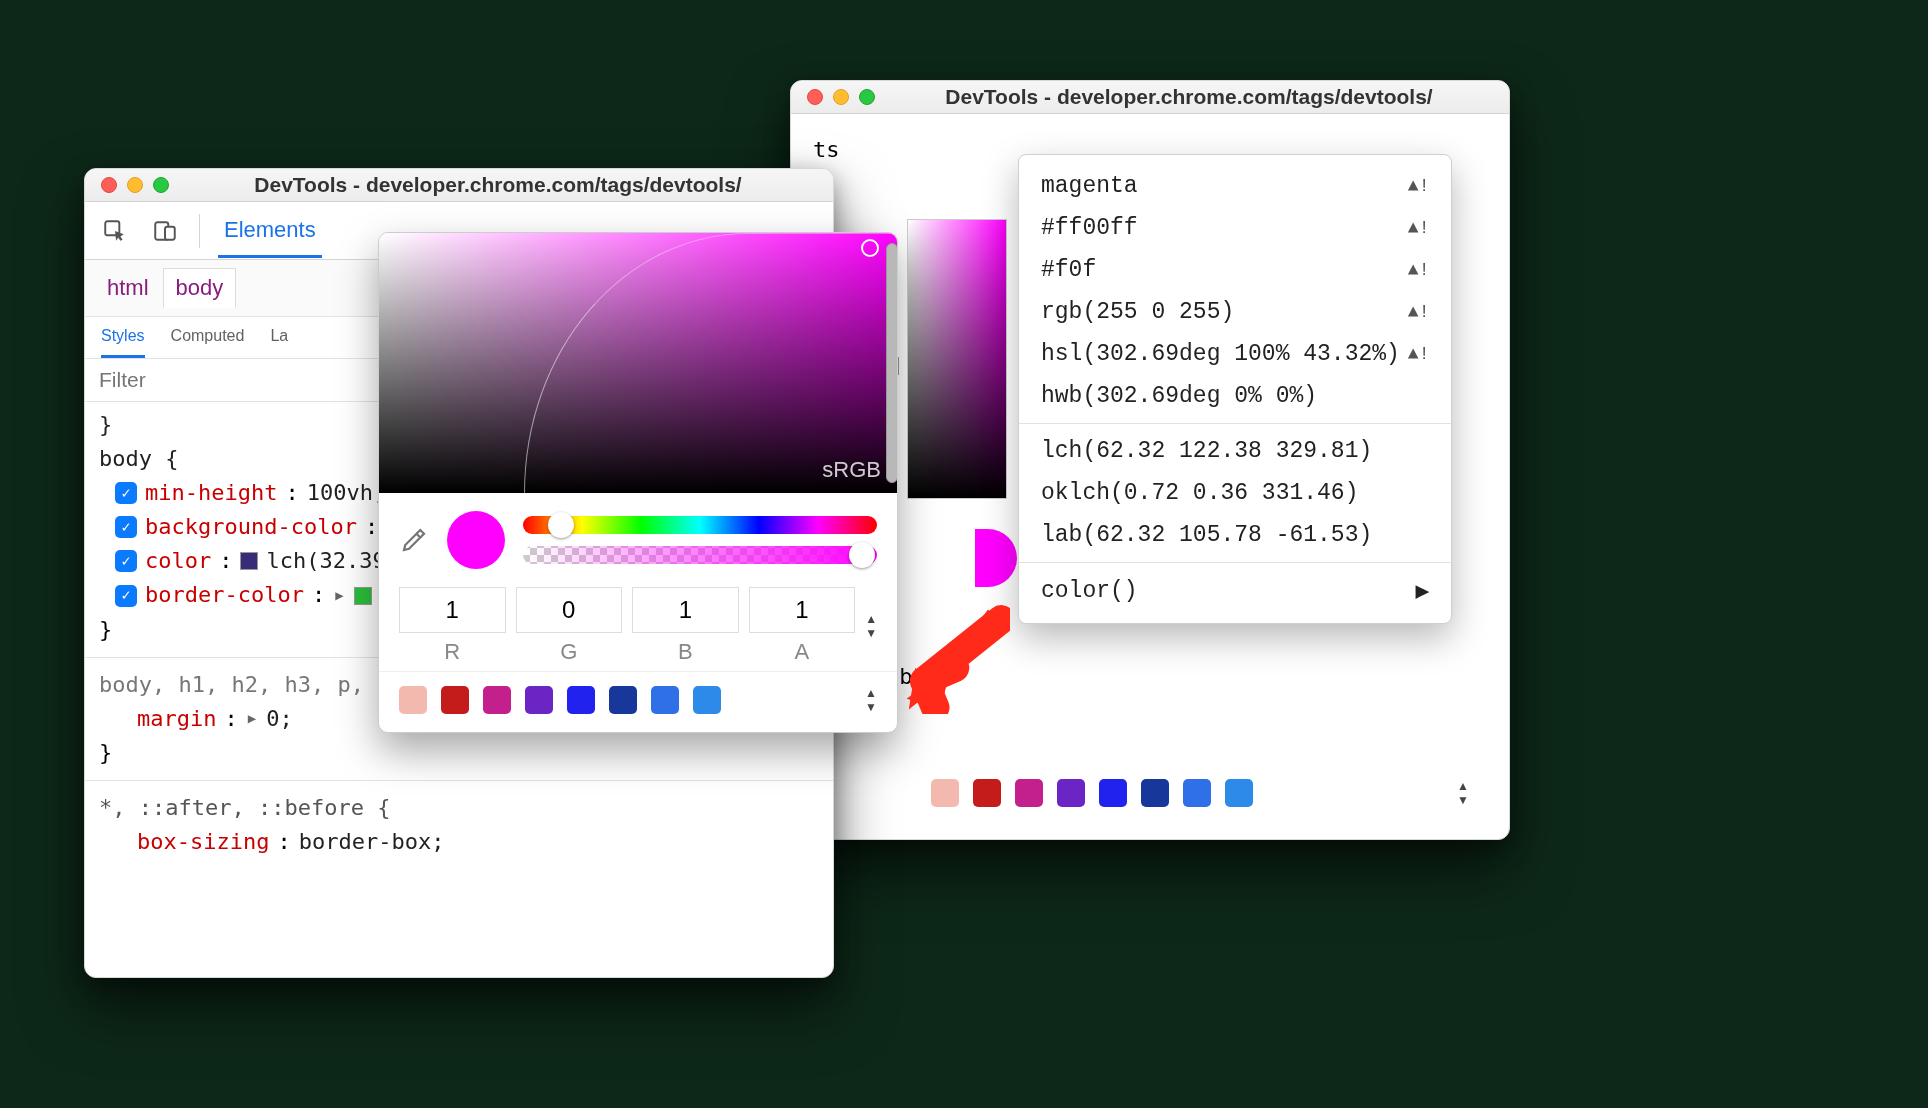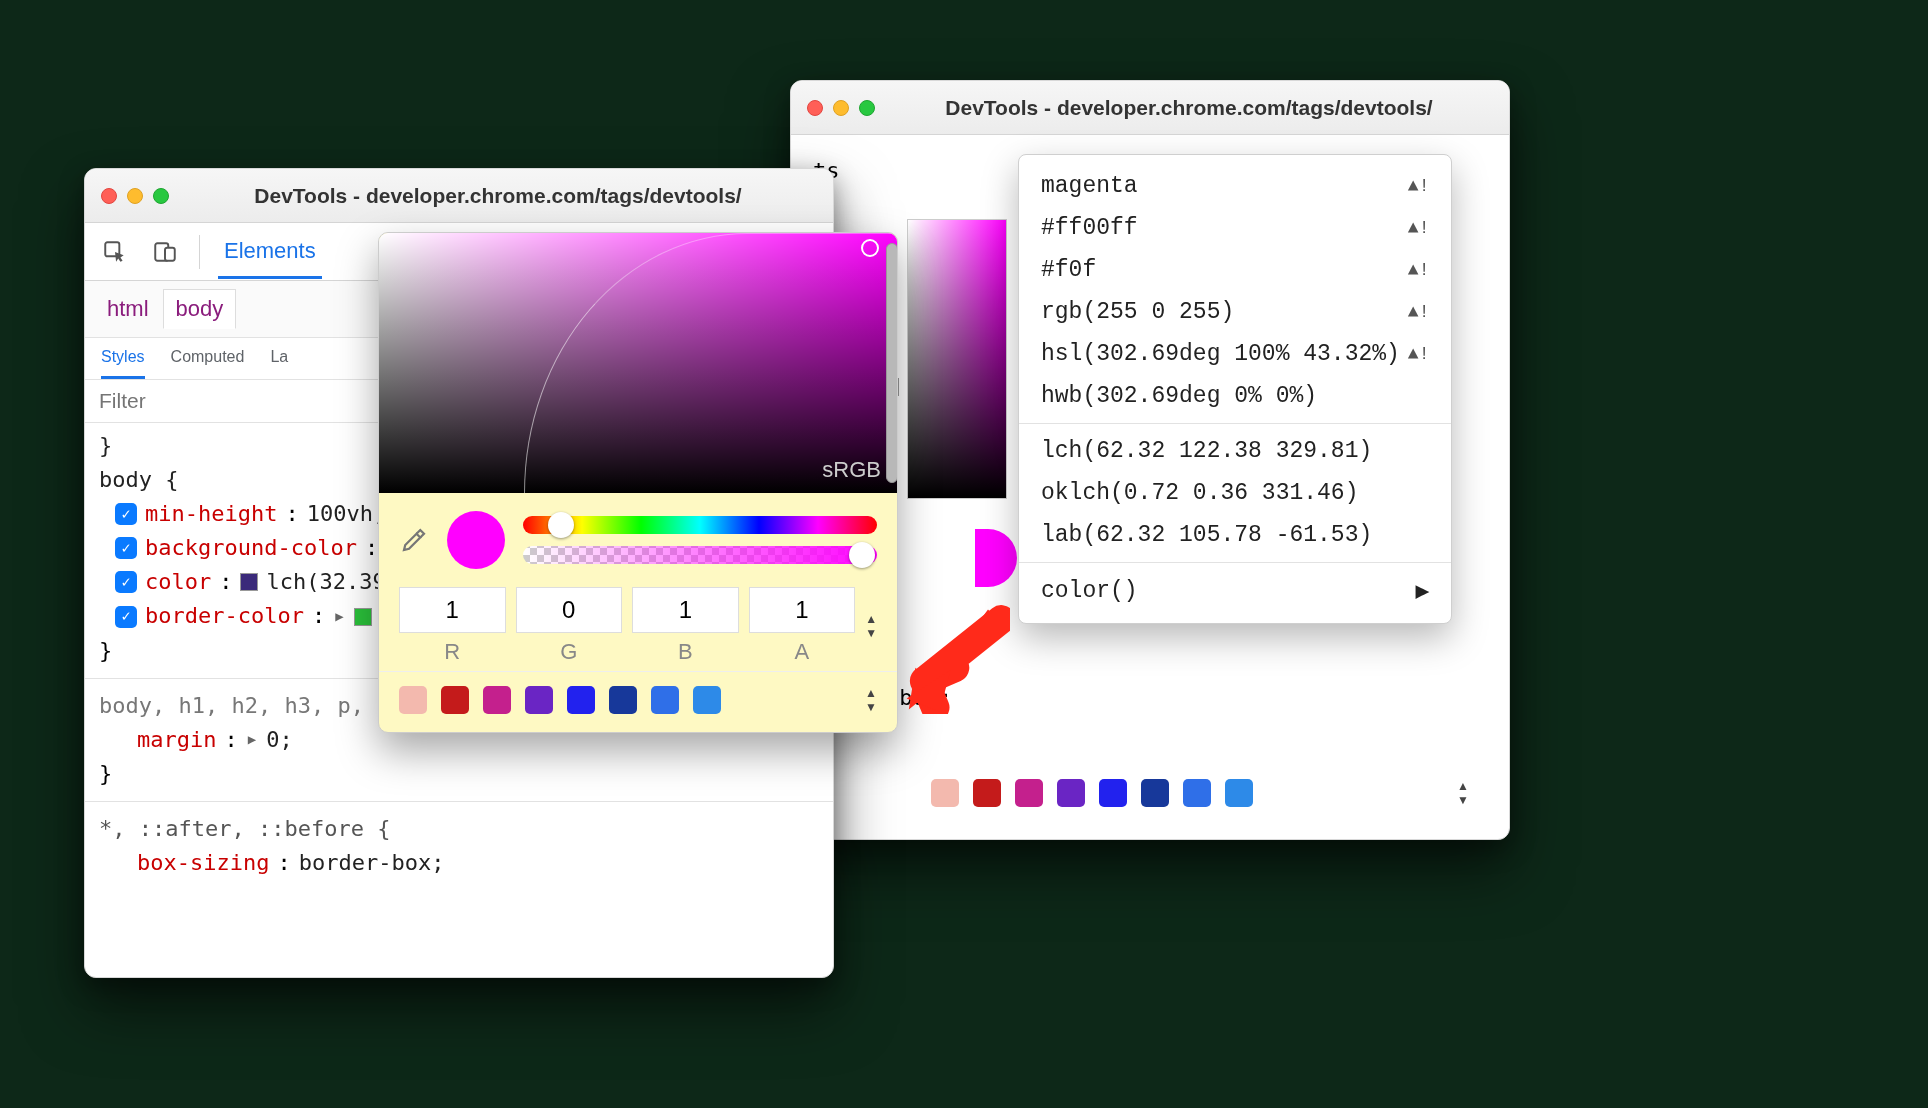--- a/index.html
+++ b/index.html
@@ -16,21 +16,21 @@
 
   .window {
     position: absolute;
     background: #fff;
     border-radius: 12px;
     box-shadow: 0 30px 60px rgba(0,0,0,0.55), 0 8px 24px rgba(0,0,0,0.35);
     overflow: hidden;
     border: 1px solid #d8d8d8;
   }
   .titlebar {
-    height: 54px;
+    height: 33px;
     background: linear-gradient(#f6f6f6,#ececec);
     border-bottom: 1px solid #d5d5d5;
     display: flex;
     align-items: center;
     padding: 0 16px;
     gap: 10px;
   }
   .traffic { display: flex; gap: 10px; }
   .dot { width: 16px; height: 16px; border-radius: 50%; }
   .dot.red { background:#ff5f57; border:1px solid #e24640; }
@@ -76,21 +76,21 @@
   }
   .prop { color:#c80000; }
   .val { color:#222; }
   .selectors { color:#777; }
   .swatch { display:inline-block; width:18px; height:18px; border:1px solid #999; vertical-align:-2px; }
   .tri { display:inline-block; font-size:14px; color:#666; margin:0 2px; }
   .hr { height:1px; background:#e2e2e2; margin: 10px -14px; }
 
   
   .popover {
-    position:absolute; background:#fef9c3; border-radius:10px; border:1px solid #ccc;
+    position:absolute; background:#ffffff; border-radius:10px; border:1px solid #ccc;
     box-shadow: 0 18px 40px rgba(0,0,0,0.35);
     width: 520px;
     overflow:hidden;
   }
   .spectrum {
     height: 260px; position:relative;
     background:
       linear-gradient(to top, #000, transparent),
       linear-gradient(to right, #fff, #ff00ff);
   }

